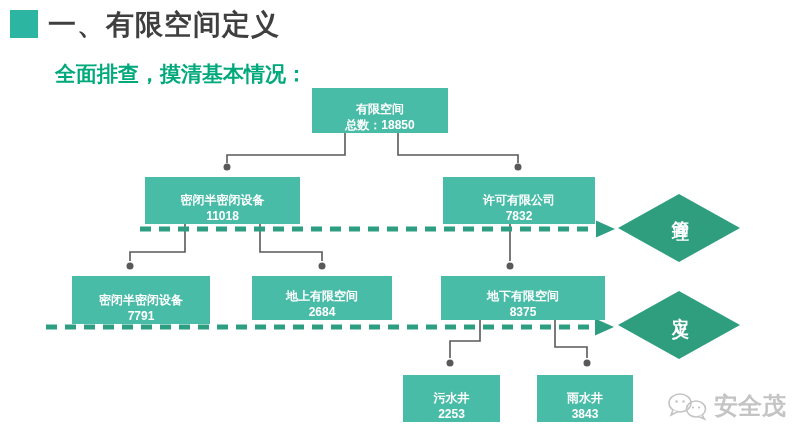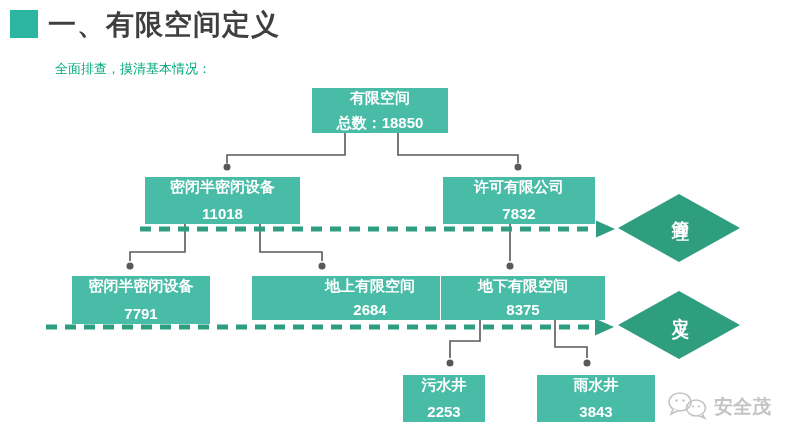--- a/index.html
+++ b/index.html
@@ -3,47 +3,47 @@
 <meta charset="utf-8">
 <style>
   html,body{margin:0;padding:0;background:#ffffff;}
   body{font-family:"Liberation Sans","DejaVu Sans",sans-serif;}
   .stage{position:relative;width:796px;height:441px;background:#ffffff;overflow:hidden;}
 
   
   .title-square{position:absolute;left:10px;top:10px;width:28px;height:28px;background:#2CB5A0;}
   .page-title{position:absolute;left:48px;top:6px;margin:0;font-size:28px;font-weight:bold;
               color:#3F3F3F;letter-spacing:1px;}
-  .subtitle{position:absolute;left:55px;top:60px;font-size:13px;font-weight:normal;color:#00A97C;}
+  .subtitle{position:absolute;left:55px;top:60px;font-size:21px;font-weight:bold;color:#00A97C;}
 
   
   .diagram-svg{position:absolute;left:0;top:0;width:796px;height:441px;}
 
   
   .node-box{position:absolute;background:#49BCA7;color:#ffffff;font-weight:bold;
-            display:flex;flex-direction:column;align-items:center;justify-content:space-between;
-            text-align:center;font-size:15px;line-height:1.35;}
+            display:flex;flex-direction:column;align-items:center;justify-content:flex-end;
+            text-align:center;font-size:12px;line-height:1.35;}
   #box-root{left:312px;top:88px;width:136px;height:45px;}
   #box-l2a{left:145px;top:177px;width:155px;height:47px;}
   #box-l2b{left:443px;top:177px;width:152px;height:47px;}
   #box-l3a{left:72px; top:276px;width:138px;height:48px;}
-  #box-l3b{left:252px;top:276px;width:140px;height:44px;padding-left:48px;}
+  #box-l3b{left:252px;top:276px;width:140px;height:44px;}
   #box-l3c{left:441px;top:276px;width:164px;height:44px;}
-  #box-l4a{left:403px;top:375px;width:82px; height:47px;}
-  #box-l4b{left:537px;top:375px;width:118px; height:47px;}
+  #box-l4a{left:403px;top:375px;width:97px; height:47px;}
+  #box-l4b{left:537px;top:375px;width:96px; height:47px;}
 
   
   .diamond-label{position:absolute;color:#ffffff;font-weight:bold;font-size:17px;
                  writing-mode:vertical-rl;text-orientation:upright;letter-spacing:4px;}
   #dlabel-1{left:669px;top:207px;}
   #dlabel-2{left:669px;top:304px;}
 
   
-  .watermark{position:absolute;left:666px;top:390px;display:flex;align-items:flex-end;gap:6px;
-             color:#C4C4C4;font-size:19px;font-weight:bold;}
+  .watermark{position:absolute;left:666px;top:390px;display:flex;align-items:center;gap:6px;
+             color:#C4C4C4;font-size:24px;font-weight:bold;}
 </style>
 </head>
 <body>
 
 <div class="stage">
 
   <span class="title-square"></span>
   <h1 class="page-title">一、有限空间定义</h1>
   <div class="subtitle">全面排查，摸清基本情况：</div>
 

